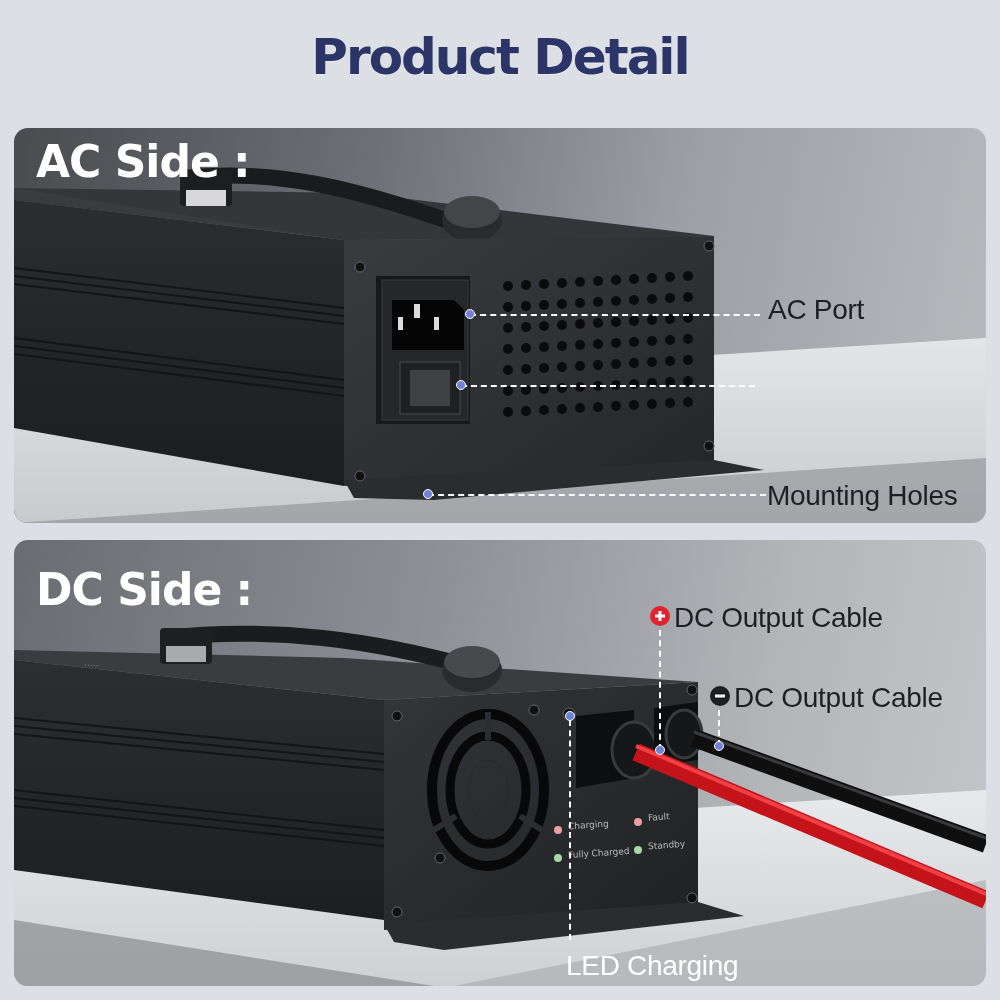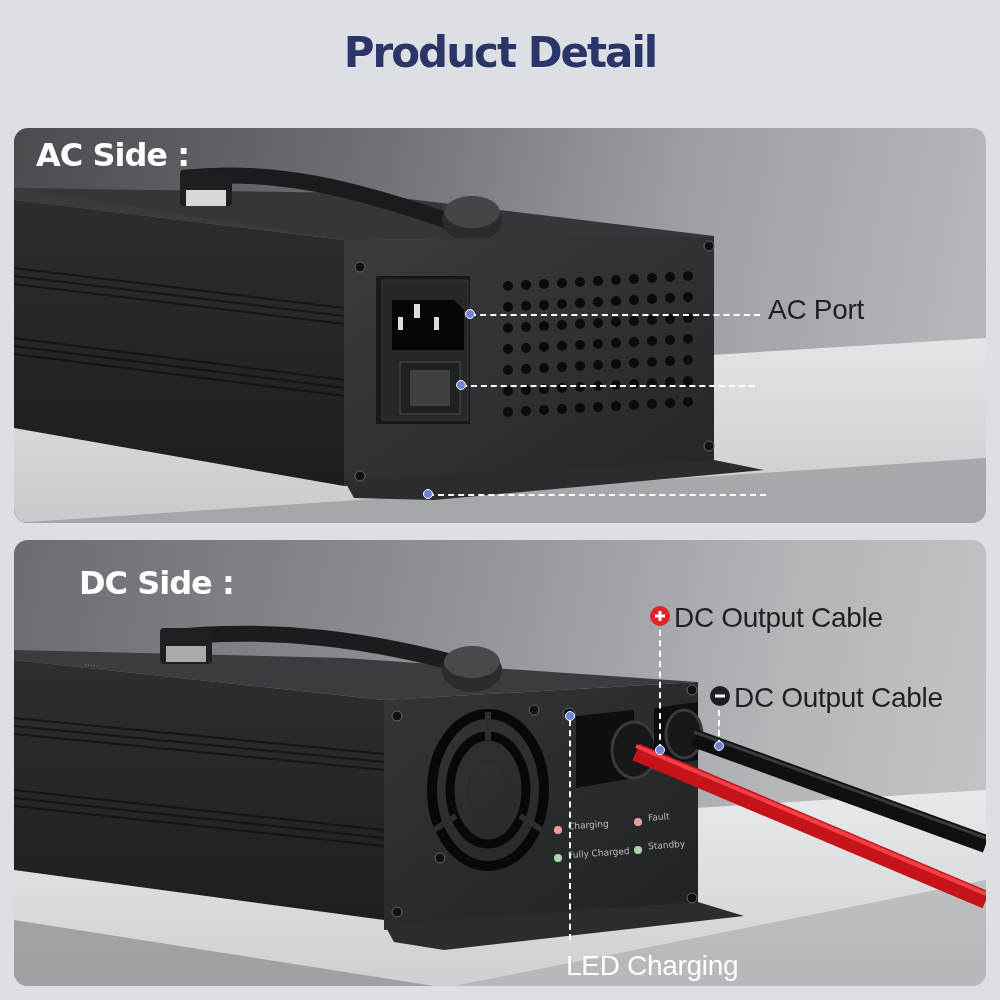--- a/index.html
+++ b/index.html
@@ -5,36 +5,36 @@
   * { box-sizing: border-box; margin: 0; padding: 0; }
   html, body { width: 1000px; height: 1000px; overflow: hidden; }
   body {
     background: #dcdfe4;
     font-family: "DejaVu Sans", "Liberation Sans", sans-serif;
     position: relative;
   }
   .page-title {
     position: absolute; left: 0; top: 28px; width: 1000px; text-align: center;
     font-family: "DejaVu Sans", sans-serif; font-weight: bold;
-    font-size: 42px; letter-spacing: -2px; color: #2b3568;
+    font-size: 50px; letter-spacing: -2px; color: #2b3568;
     text-shadow: 0 1px 0 rgba(255,255,255,0.4);
   }
   .panel {
     position: absolute; left: 14px; width: 972px; border-radius: 14px; overflow: hidden;
   }
   .panel.ac { top: 128px; height: 395px;
     background: linear-gradient(100deg, #4a4b4f 0%, #6e7075 35%, #9c9ea3 65%, #b9bbbf 100%); }
   .panel.dc { top: 540px; height: 446px;
     background: linear-gradient(100deg, #6a6c71 0%, #8d8f94 40%, #b3b5b9 75%, #c4c6ca 100%); }
   .panel-title {
     position: absolute; left: 22px; font-weight: bold; color: #ffffff;
-    font-size: 32px; letter-spacing: -1px;
+    font-size: 44px; letter-spacing: -1px;
   }
   .panel.ac .panel-title { top: 8px; }
-  .panel.dc .panel-title { top: 24px; margin-left: 43px; }
+  .panel.dc .panel-title { top: 24px; }
   .label {
     position: absolute; font-family: Liberation Sans, sans-serif; font-size: 28px;
     color: #1e1f22; white-space: nowrap; letter-spacing: -0.3px;
   }
   .label.light { color: #ffffff; }
   .leader {
     position: absolute; height: 0; border-top: 2px dashed #ffffff;
   }
   .leader-v {
     position: absolute; width: 0; border-left: 2px dashed #ffffff;
@@ -151,20 +151,21 @@
 
   <div class="leader" style="left:456px; top:186px; width:290px;"></div>
   <div class="dot" style="left:456px; top:186px;"></div>
   <div class="label" style="left:754px; top:166px;">AC Port</div>
 
   <div class="leader" style="left:447px; top:257px; width:294px;"></div>
   <div class="dot" style="left:447px; top:257px;"></div>
 
   <div class="leader" style="left:414px; top:366px; width:338px;"></div>
   <div class="dot" style="left:414px; top:366px;"></div>
+  <div class="label" style="left:753px; top:352px;">Mounting Holes</div>
 </section>
 
 <section class="panel dc">
   <svg width="972" height="446" viewBox="0 0 972 446">
     <defs>
       <linearGradient id="dcShelf" x1="0" y1="0" x2="0" y2="1">
         <stop offset="0" stop-color="#e8e9eb"></stop>
           <stop offset="1" stop-color="#cfd0d3"></stop>
       </linearGradient>
       <linearGradient id="dcBody" x1="0" y1="0" x2="0" y2="1">

